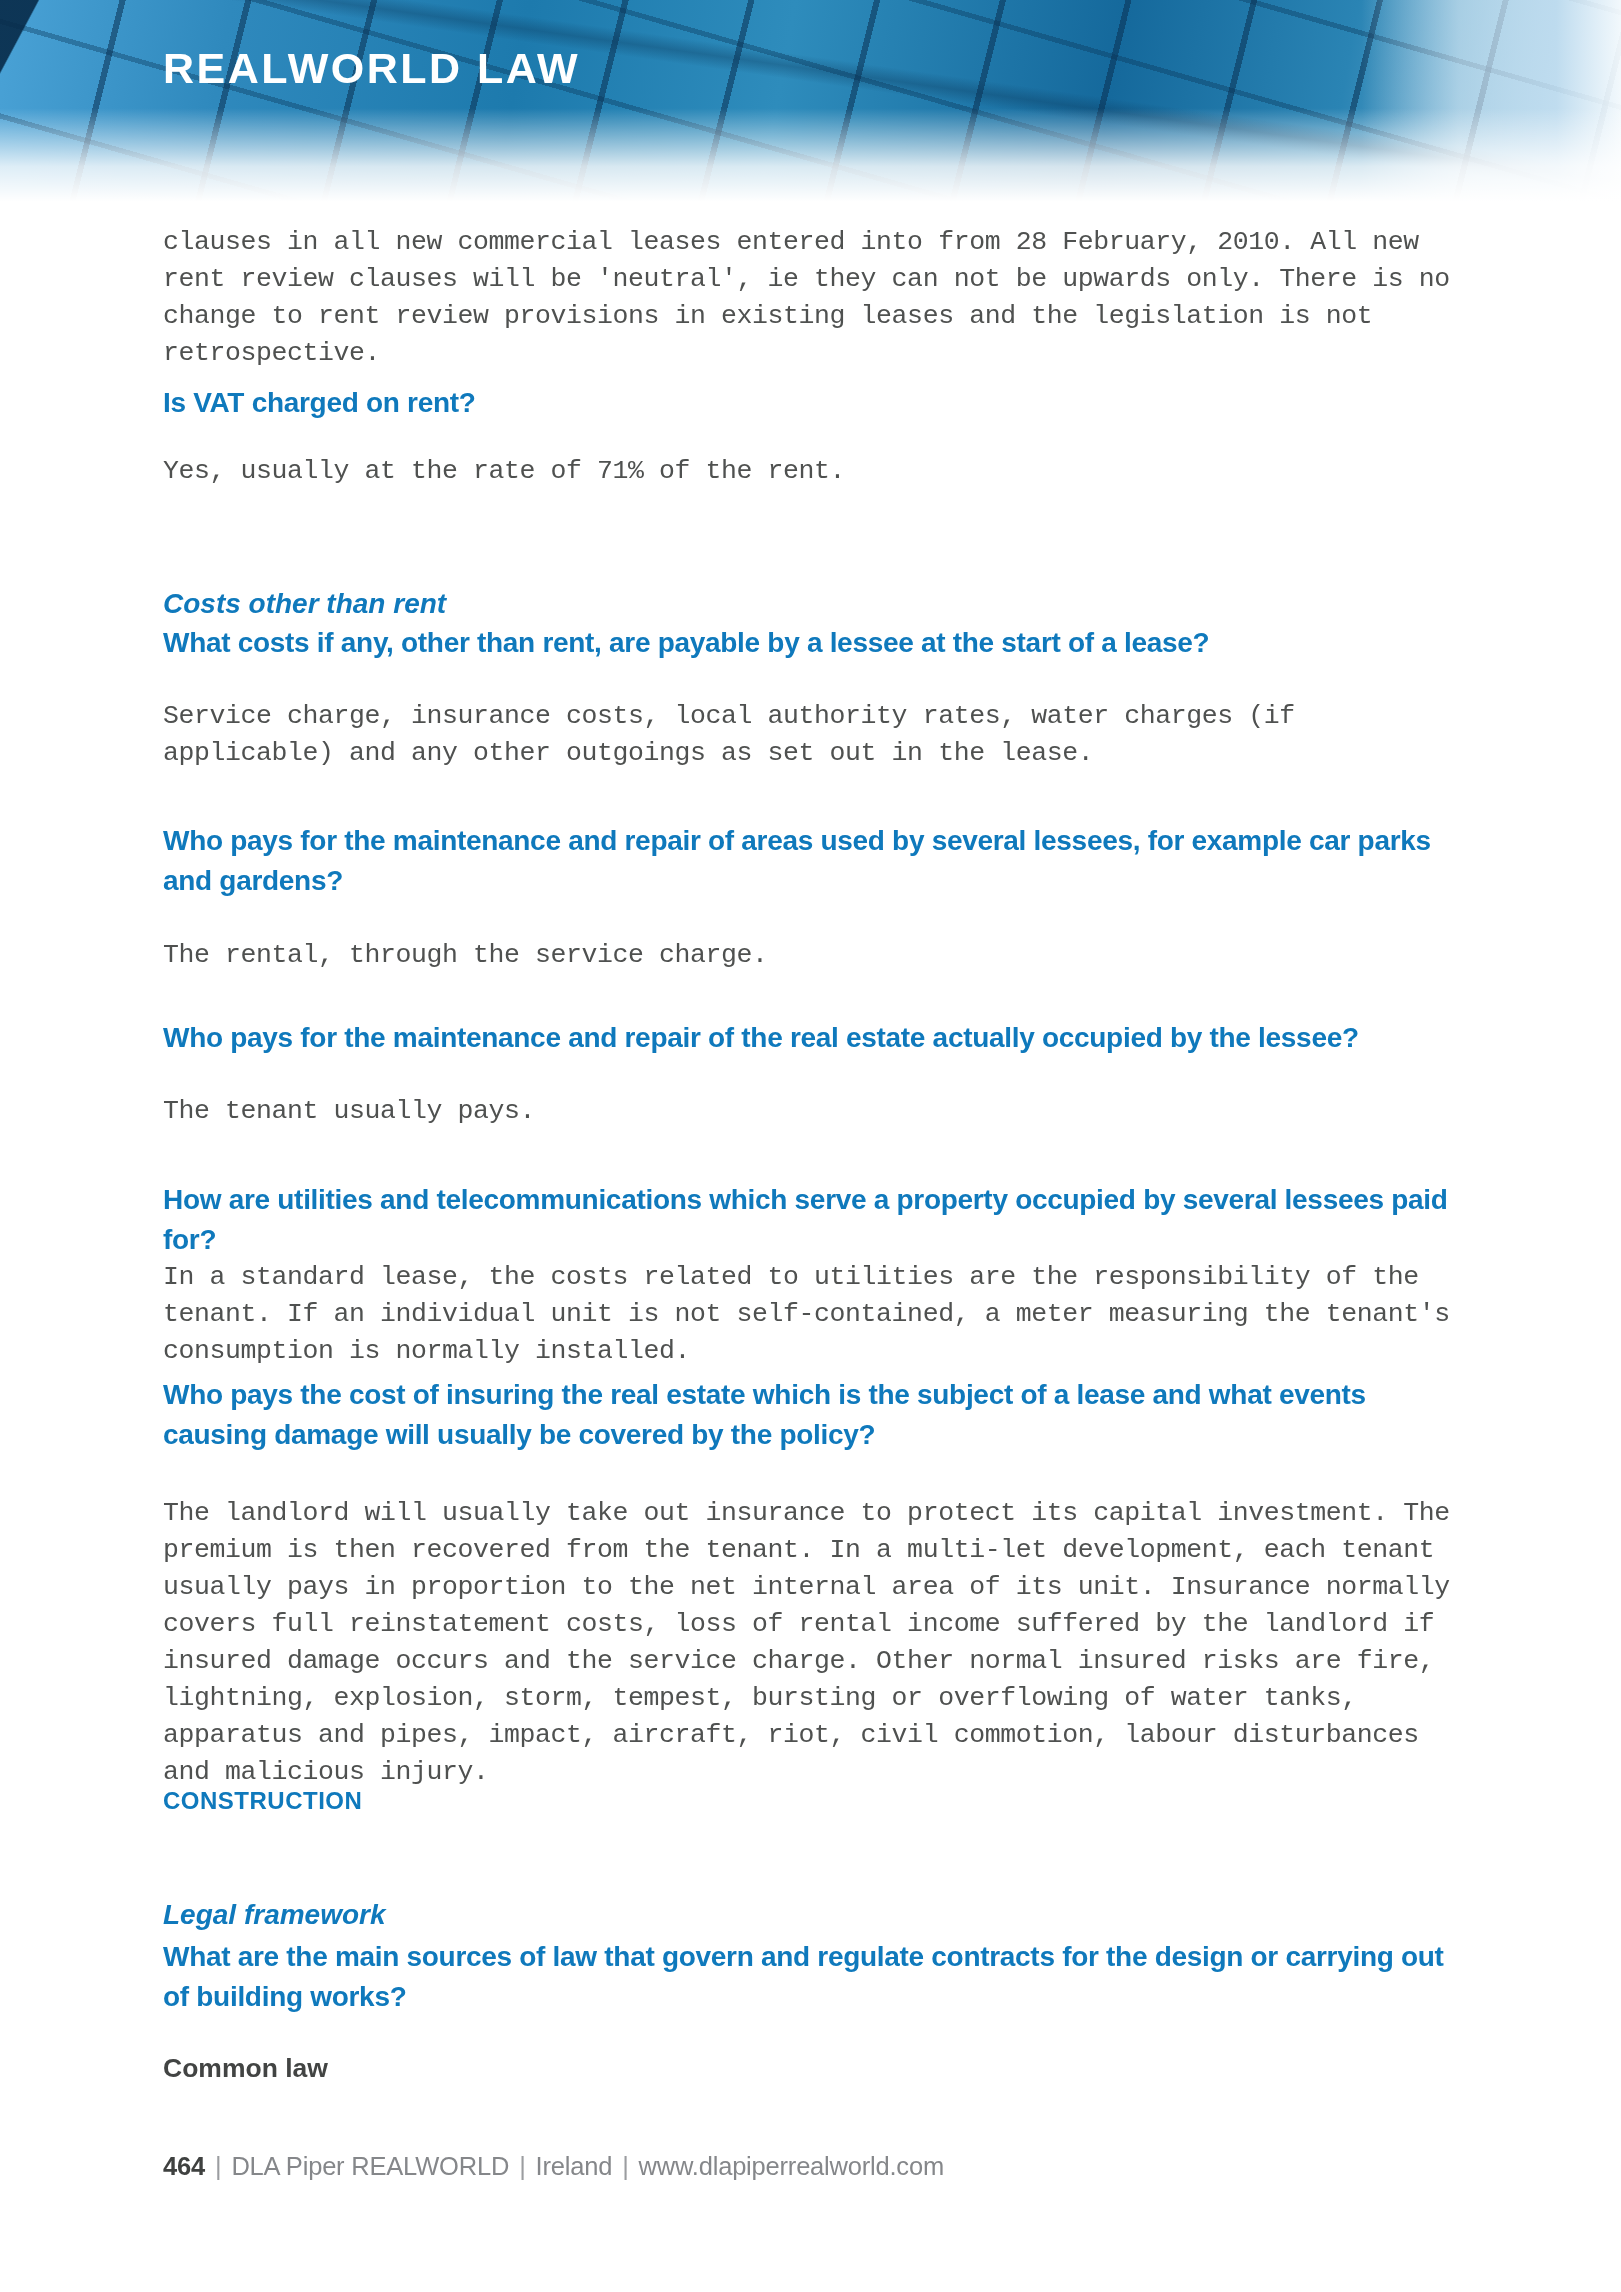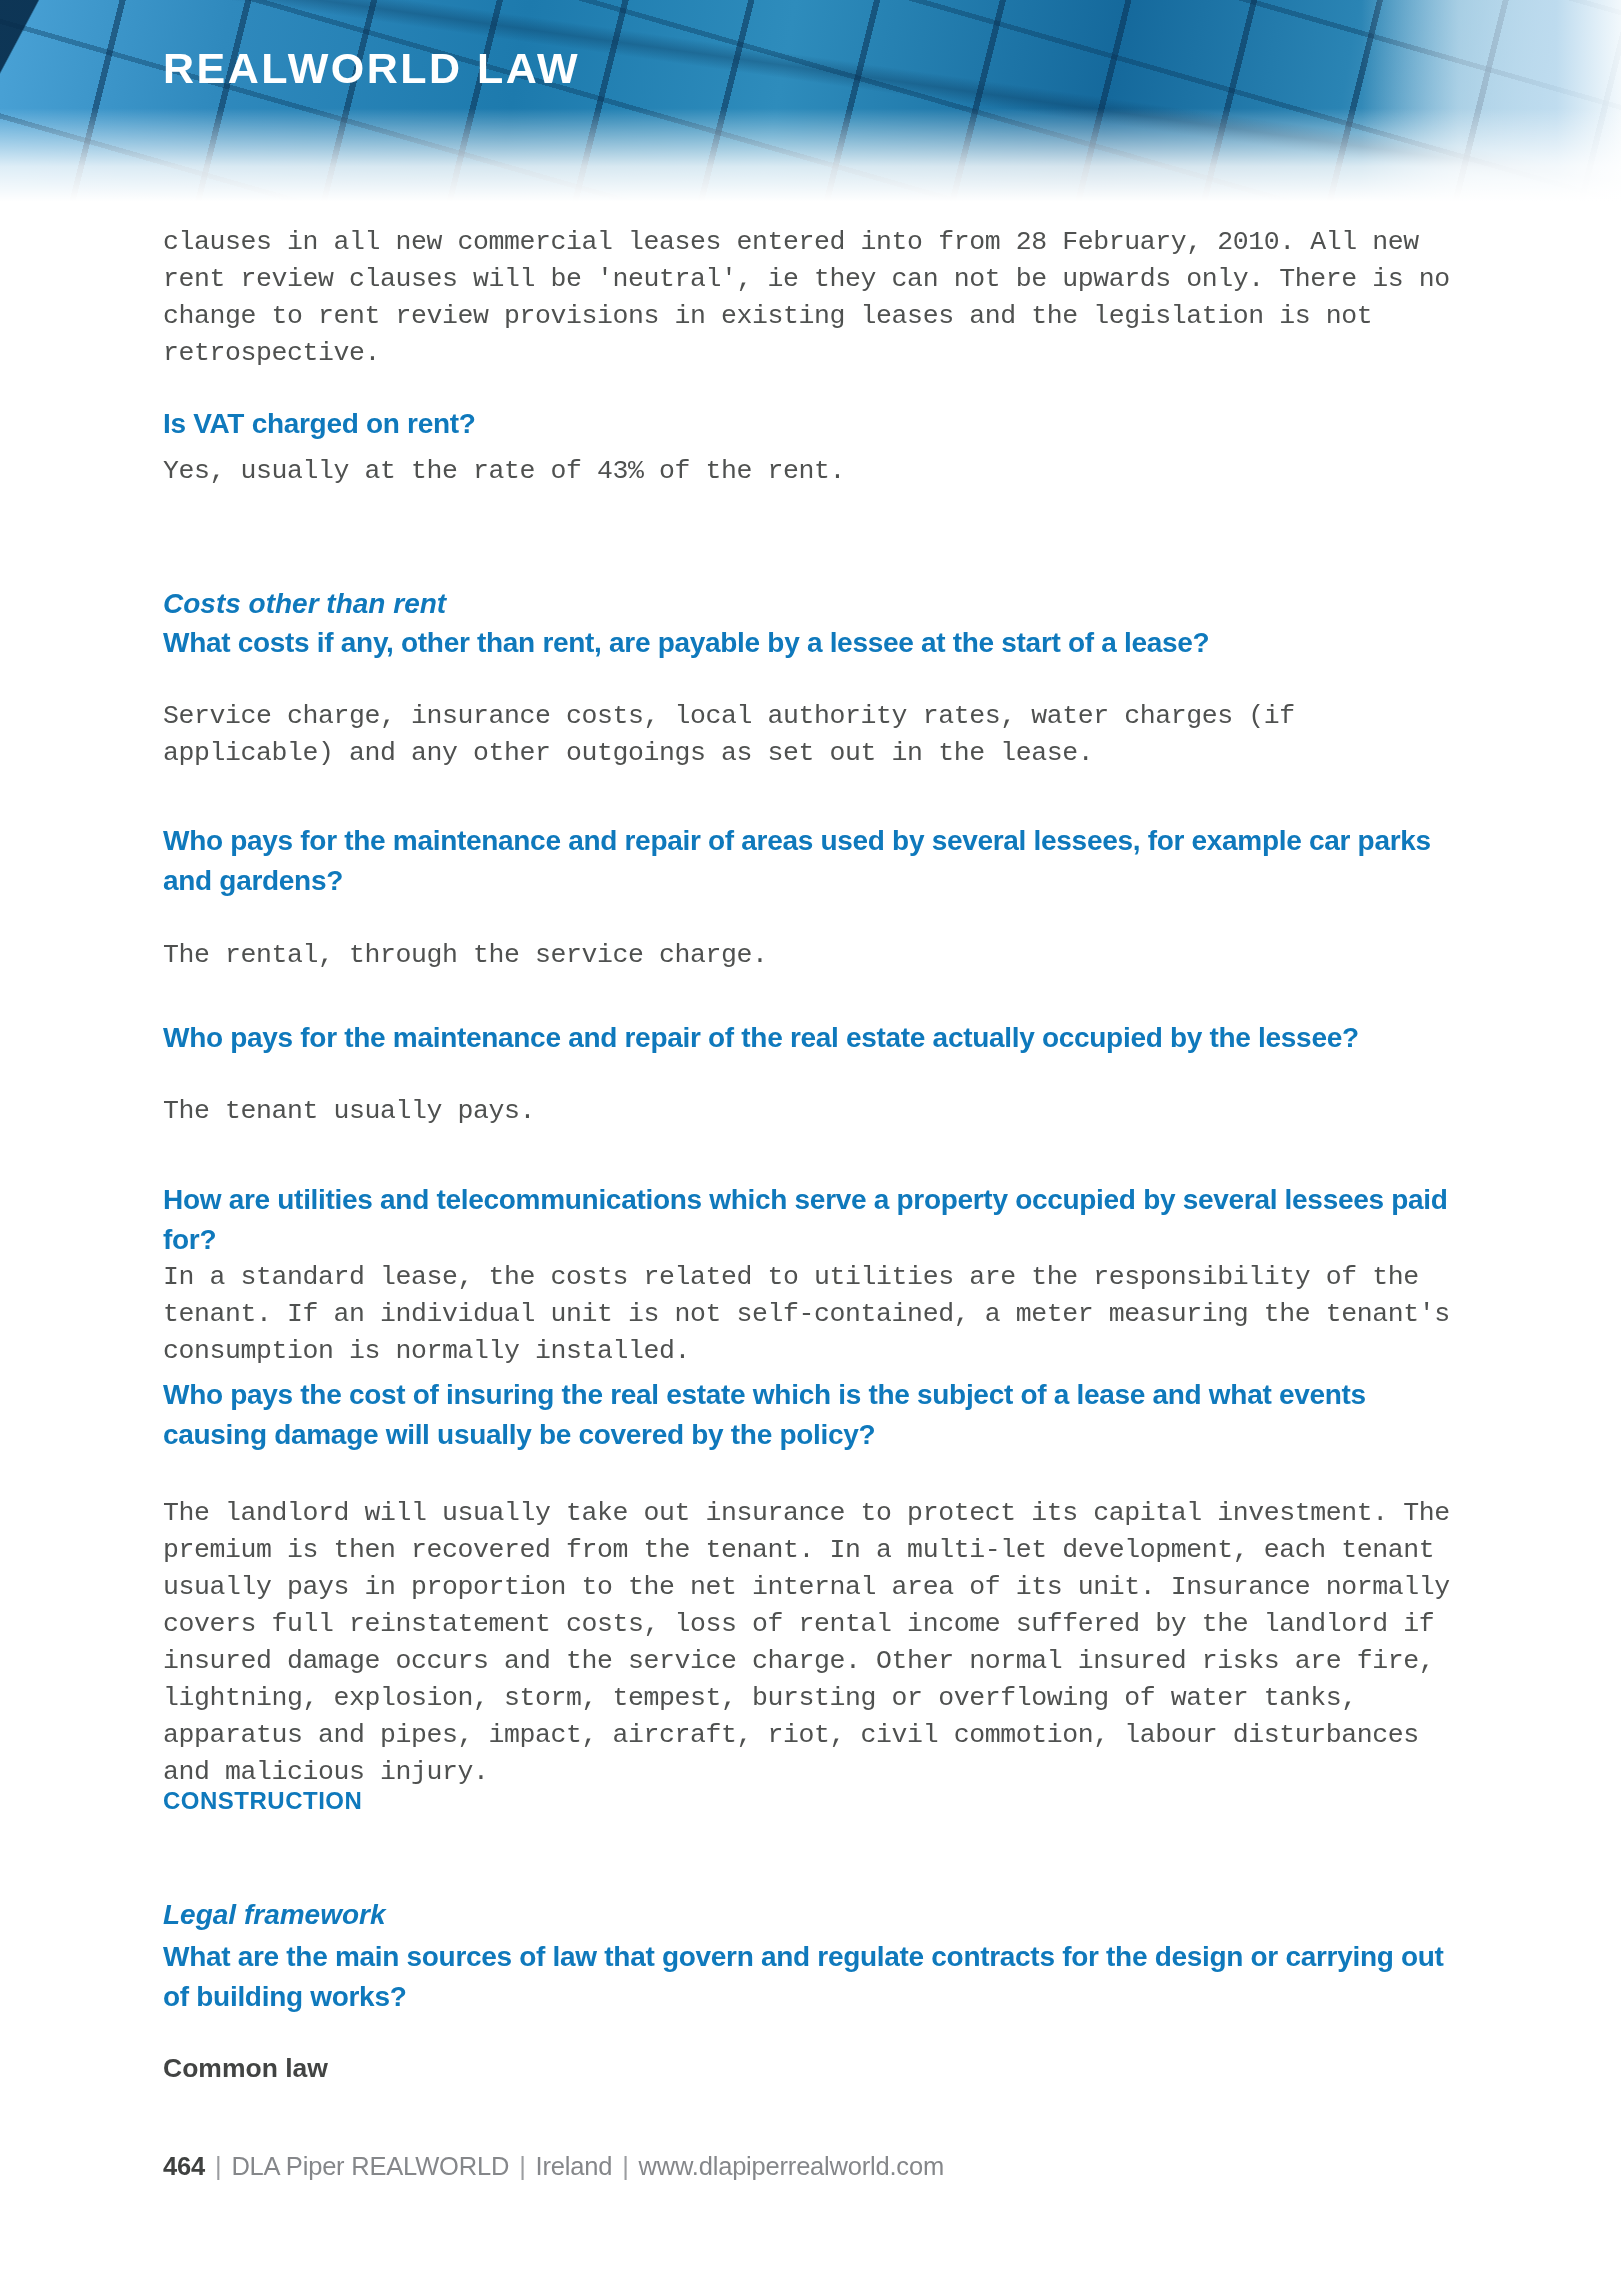--- a/index.html
+++ b/index.html
@@ -85,21 +85,21 @@
     color: #0f79bc;
   }
   .bold-label {
     font-size: 26.5px;
     line-height: 37px;
     font-weight: bold;
     color: #424443;
   }
 
   .b0  { top: 224px; }
-  .b1  { top: 404px; }
+  .b1  { top: 383px; }
   .b2  { top: 453px; }
   .b3  { top: 545px; }
   .b4  { top: 623px; }
   .b5  { top: 698px; }
   .b6  { top: 821px; }
   .b7  { top: 937px; }
   .b8  { top: 1018px; }
   .b9  { top: 1093px; }
   .b10 { top: 1180px; }
   .b11 { top: 1259px; }
@@ -136,21 +136,21 @@
 
 <div class="page">
 
   <div class="header-banner">
     <h1 class="brand-title">REALWORLD LAW</h1>
   </div>
 
   <main>
     <p class="block para b0">clauses in all new commercial leases entered into from 28 February, 2010. All new rent review clauses will be 'neutral', ie they can not be upwards only. There is no change to rent review provisions in existing leases and the legislation is not retrospective.</p>
     <h2 class="block question b1">Is VAT charged on rent?</h2>
-    <p class="block para b2">Yes, usually at the rate of 43% of the rent.</p>
+    <p class="block para b2">Yes, usually at the rate of 71% of the rent.</p>
     <h3 class="block subheading b3">Costs other than rent</h3>
     <h2 class="block question b4">What costs if any, other than rent, are payable by a lessee at the start of a lease?</h2>
     <p class="block para b5">Service charge, insurance costs, local authority rates, water charges (if applicable) and any other outgoings as set out in the lease.</p>
     <h2 class="block question b6">Who pays for the maintenance and repair of areas used by several lessees, for example car parks and gardens?</h2>
     <p class="block para b7">The rental, through the service charge.</p>
     <h2 class="block question b8">Who pays for the maintenance and repair of the real estate actually occupied by the lessee?</h2>
     <p class="block para b9">The tenant usually pays.</p>
     <h2 class="block question b10">How are utilities and telecommunications which serve a property occupied by several lessees paid for?</h2>
     <p class="block para b11">In a standard lease, the costs related to utilities are the responsibility of the tenant. If an individual unit is not self-contained, a meter measuring the tenant's consumption is normally installed.</p>
     <h2 class="block question b12">Who pays the cost of insuring the real estate which is the subject of a lease and what events causing damage will usually be covered by the policy?</h2>

